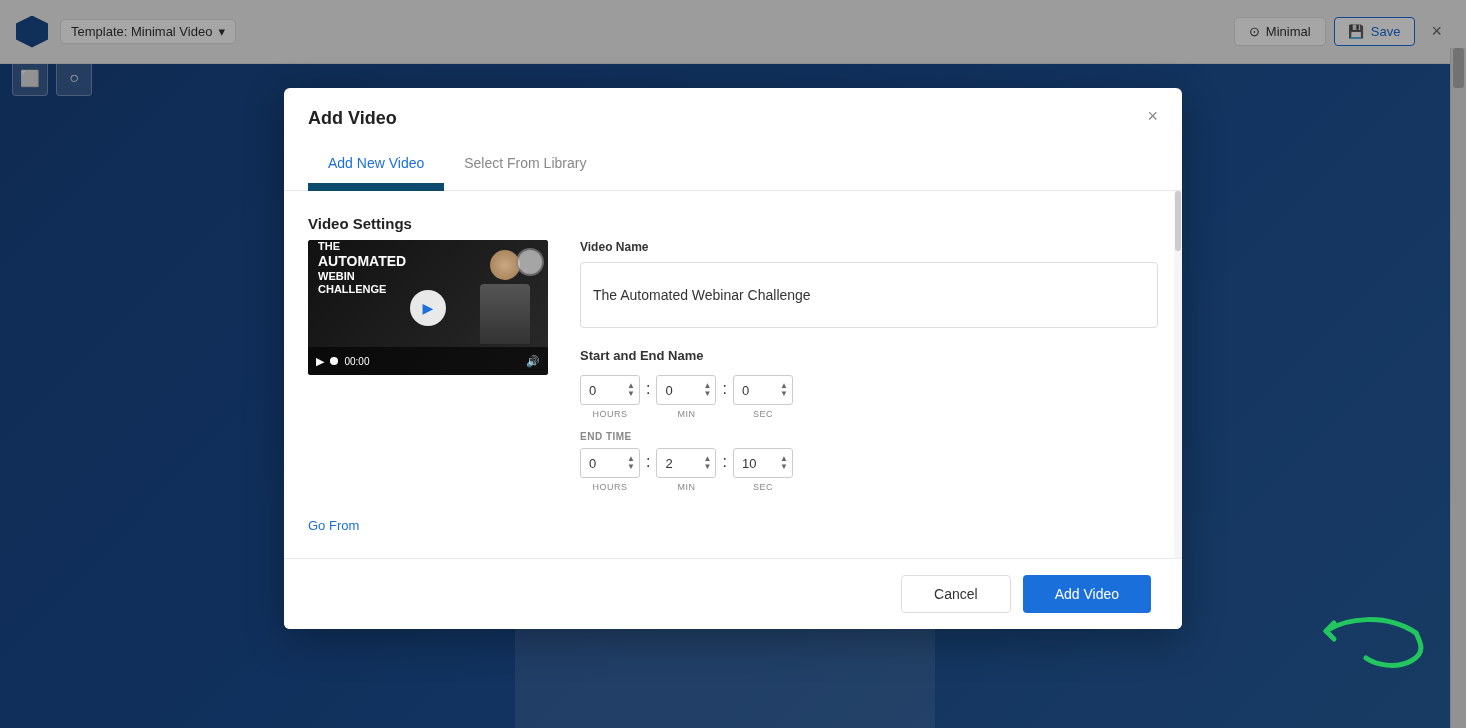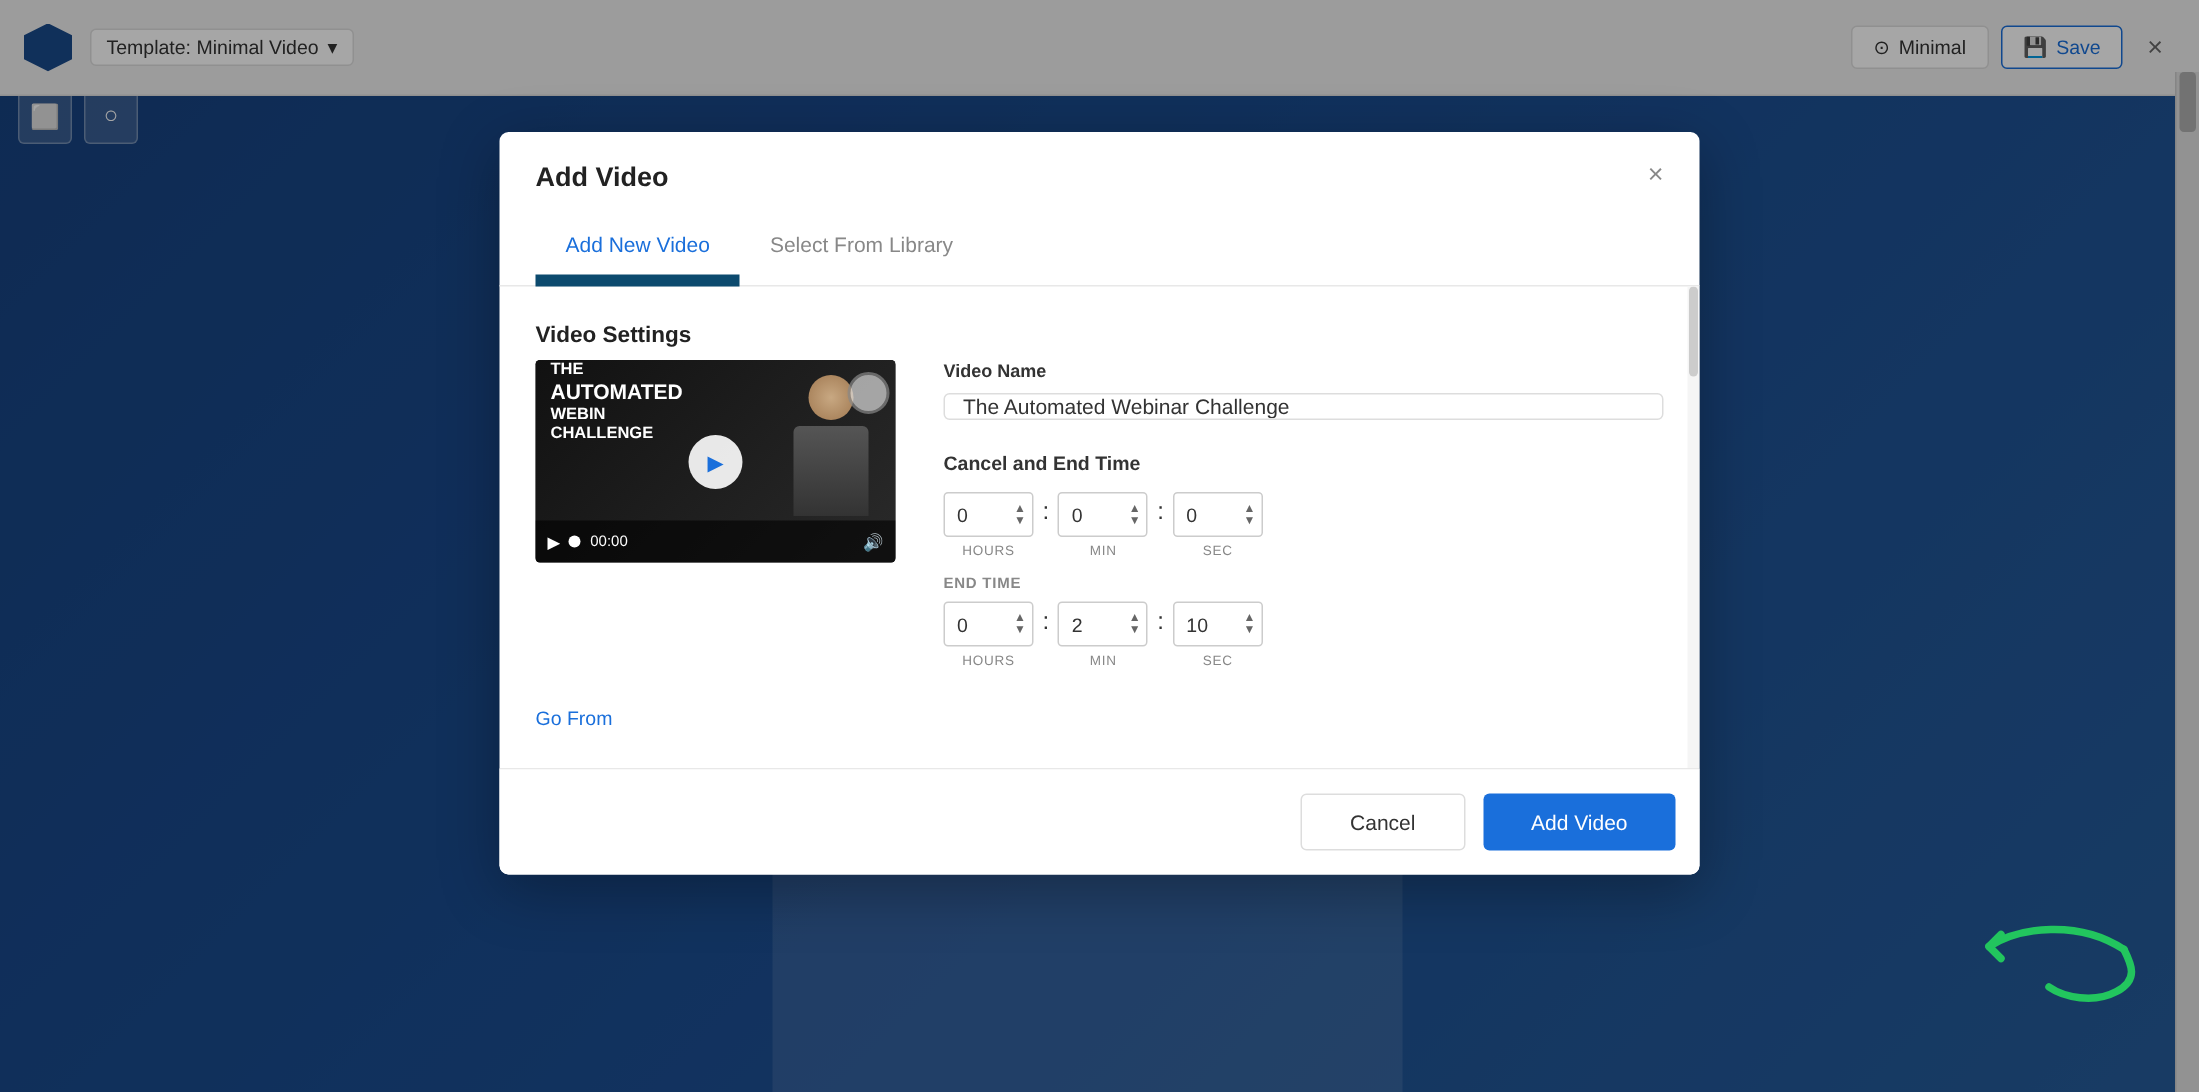--- a/index.html
+++ b/index.html
@@ -132,21 +132,21 @@
       background: rgba(0,0,0,0.35);
       z-index: 100;
     }
 
     
     .modal {
       position: absolute;
       top: 88px;
       left: 50%;
       transform: translateX(-50%);
-      width: 800px;
+      width: 898px;
       background: white;
       border-radius: 6px;
       box-shadow: 0 10px 40px rgba(0,0,0,0.3);
       z-index: 101;
       display: flex;
       flex-direction: column;
       max-height: 580px;
     }
 
     
@@ -275,21 +275,21 @@
       flex: 1;
     }
     .field-label {
       font-size: 12px;
       font-weight: 600;
       color: #333;
       margin-bottom: 8px;
     }
     .text-input {
       width: 100%;
-      padding: 0 12px;
+      padding: 24px 12px;
       border: 1px solid #ddd;
       border-radius: 4px;
       font-size: 14px;
       color: #333;
       outline: none;
     }
 
     .time-section-label {
       font-size: 13px;
       font-weight: 600;
@@ -373,21 +373,21 @@
     .modal-scroll-thumb {
       position: absolute;
       top: 0; left: 1px; right: 1px;
       height: 60px;
       background: #ccc;
       border-radius: 3px;
     }
 
     
     .modal-footer {
-      padding: 16px 16px;
+      padding: 16px 31px;
       display: flex;
       justify-content: flex-end;
       gap: 12px;
       border-top: 1px solid #e8e8e8;
       background: white;
       border-radius: 0 0 6px 6px;
     }
     .btn-cancel {
       padding: 10px 32px;
       border: 1px solid #ddd;
@@ -513,21 +513,21 @@
             <span class="time-display">00:00</span>
             <span class="volume-icon">🔊</span>
           </div>
         </div>
       </div>
 
       <div class="video-settings-right">
         <div class="field-label">Video Name</div>
         <input class="text-input" type="text" value="The Automated Webinar Challenge" style="">
 
-        <div class="time-section-label">Cancel and End Time</div>
+        <div class="time-section-label">Start and End Name</div>
 
         
         <div class="time-inputs">
           <div class="time-unit-group">
             <div class="spinner-input">
               <span>0</span>
               <div class="spinner-arrows">
                 <span class="spinner-arrow">▲</span>
                 <span class="spinner-arrow">▼</span>
               </div>

